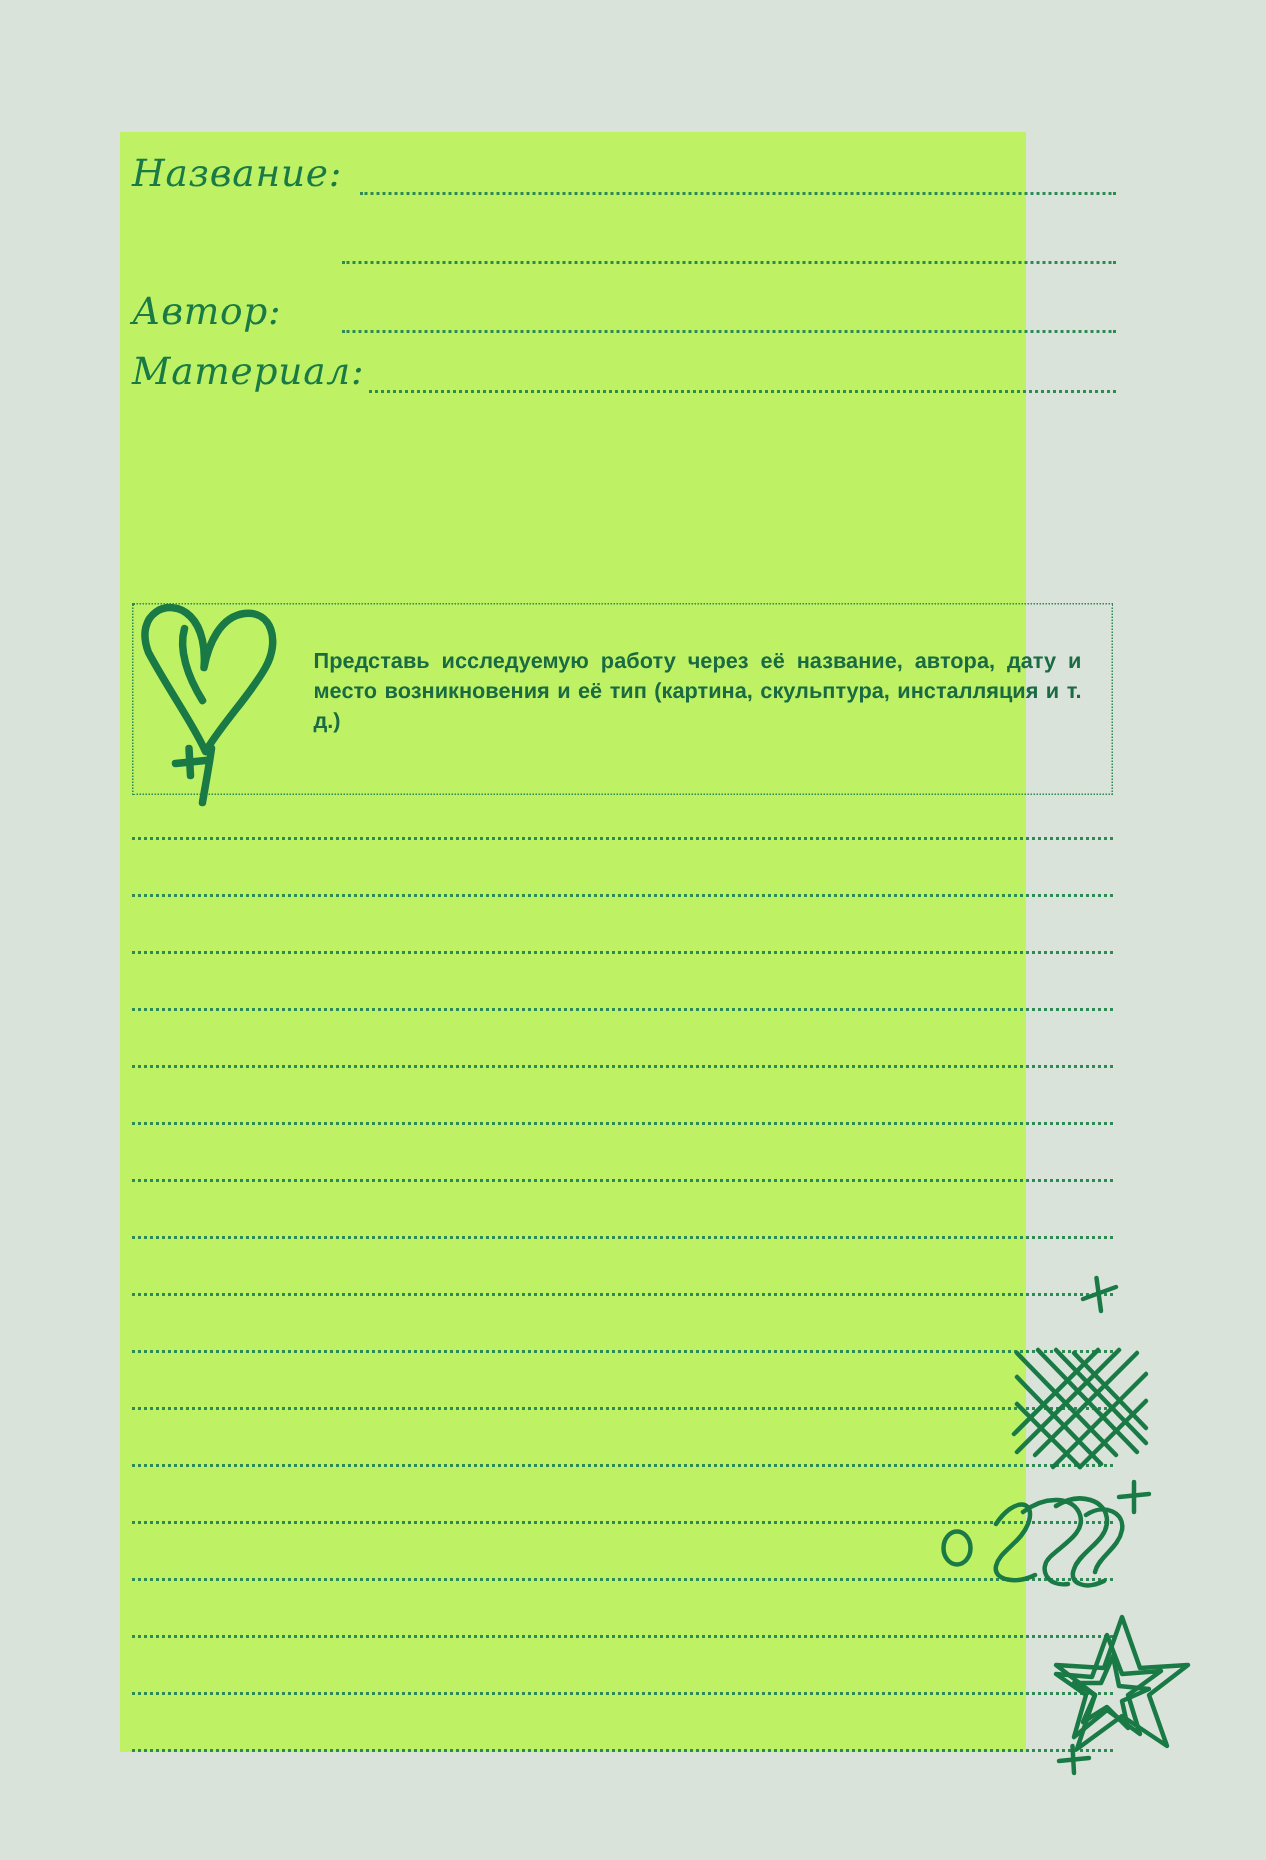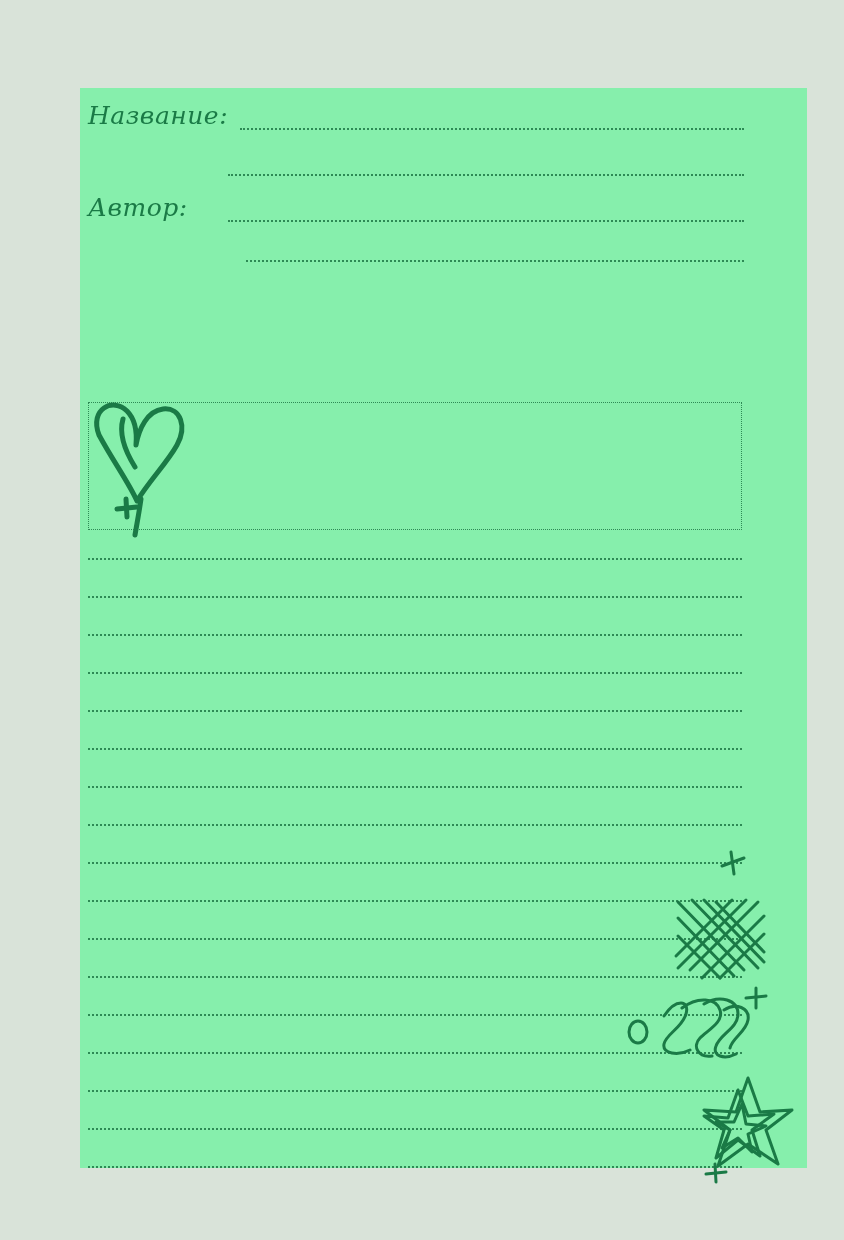--- a/index.html
+++ b/index.html
@@ -11,23 +11,23 @@
     height: 1240px;
     background: #d9e3d9;
     font-family: "Liberation Sans", sans-serif;
     overflow: hidden;
   }
 
   .page {
     position: absolute;
     left: 80px;
     top: 88px;
-    width: 727px;
+    width: 604px;
     height: 1080px;
-    background: #86efac;
+    background: #bef264;
   }
 
   
   .fields {
     position: absolute;
     left: 0;
     top: 0;
     width: 672px;
   }
 
@@ -130,37 +130,39 @@
 
     <div class="field-row" style="height:46px;">
       <span class="field-label">Автор:</span>
       <span class="dotline" style="left:148px;"></span>
     </div>
 
 
 
 
     <div class="field-row" style="height:40px;">
+      <span class="field-label">Материал:</span>
       <span class="dotline" style="left:166px;"></span>
     </div>
 
   </div>
 
   <div class="hint-box">
     <div class="heart-doodle">
       <svg width="130" height="150" viewBox="0 0 130 150">
         <g fill="none" stroke="#1a7a46" stroke-width="5" stroke-linecap="round" stroke-linejoin="round">
           <path d="M20,46 C10,20 34,8 48,22 C56,30 58,44 57,56 C60,40 68,22 84,20 C102,18 108,38 98,56 C88,74 70,92 58,112 C50,94 34,72 20,46 Z"></path>
           <path d="M44,30 C40,44 46,62 56,78"></path>
           <path d="M62,110 C60,124 58,134 56,146"></path>
           <path d="M38,120 L58,118"></path>
           <path d="M47,110 L48,128"></path>
         </g>
       </svg>
     </div>
+    <div class="hint-text">Представь исследуемую работу через её название, автора, дату и место возникновения и её тип (картина, скульптура, инсталляция и т. д.)</div>
   </div>
 
   <div class="rules">
     <div class="rule" style="top:0px;"></div>
     <div class="rule" style="top:38px;"></div>
     <div class="rule" style="top:76px;"></div>
     <div class="rule" style="top:114px;"></div>
     <div class="rule" style="top:152px;"></div>
     <div class="rule" style="top:190px;"></div>
     <div class="rule" style="top:228px;"></div>

